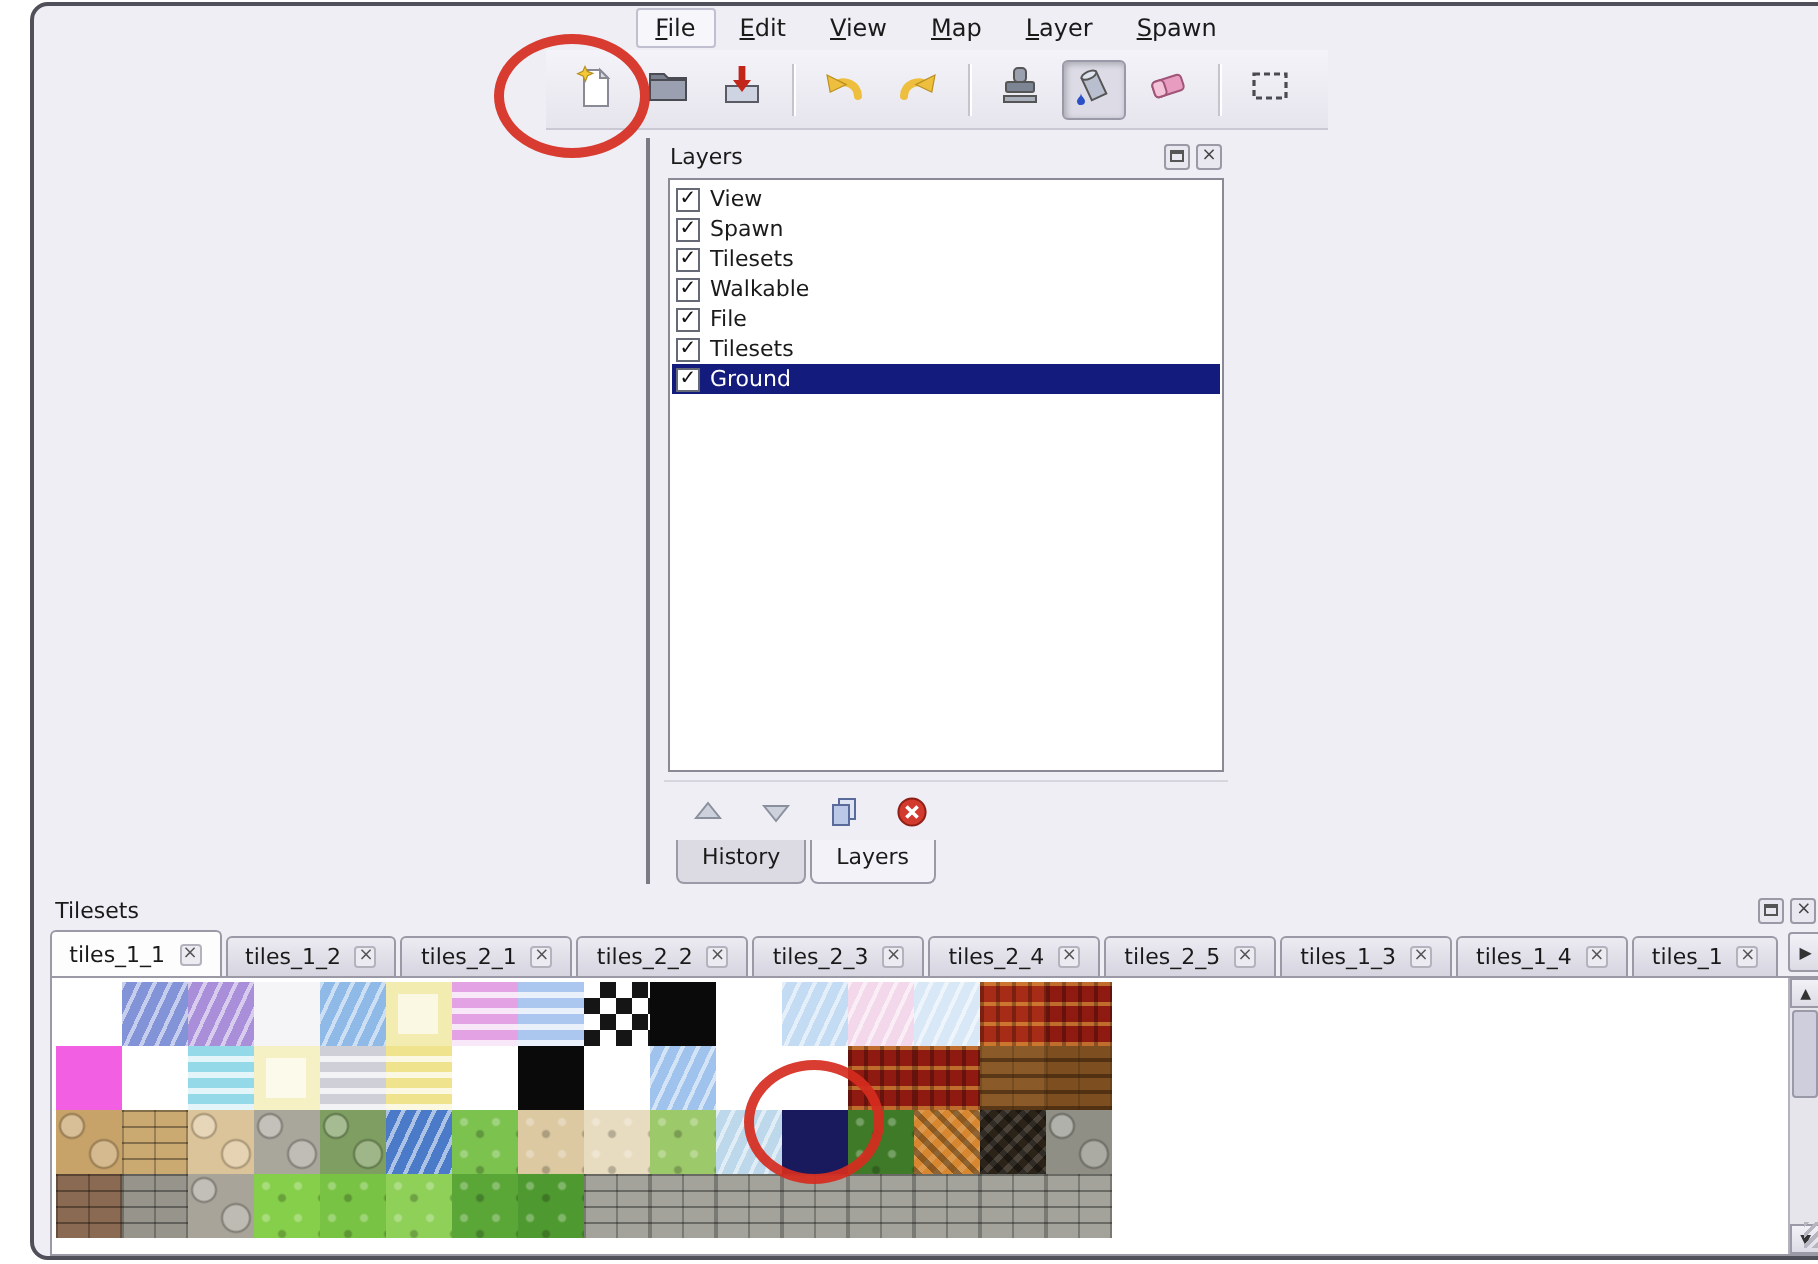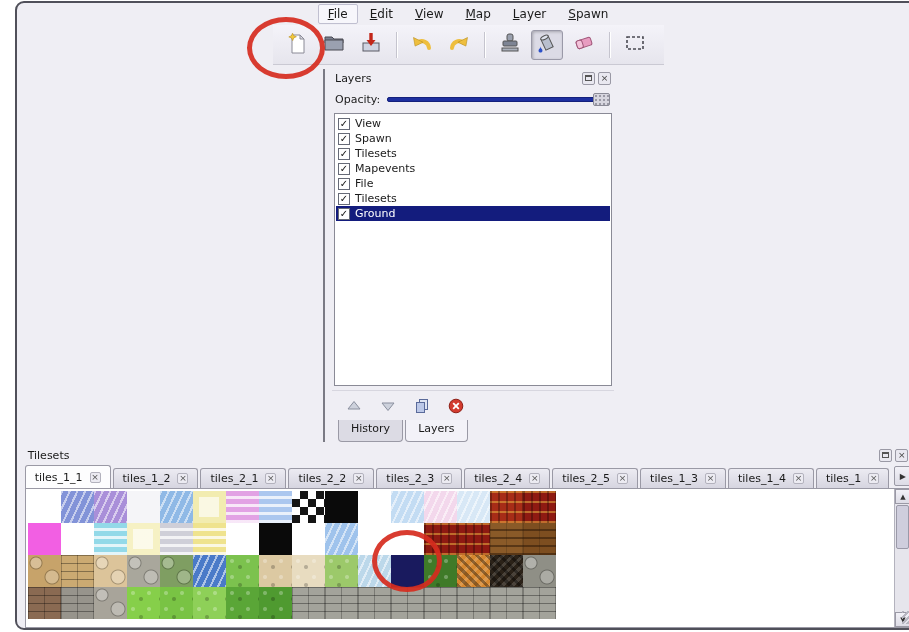--- a/index.html
+++ b/index.html
@@ -262,43 +262,36 @@
     </div>
 
     <div class="layers-panel">
       <div class="panel-header">
         <span class="panel-title">Layers</span>
         <span class="win-btn">
             <span class="float-glyph"></span>
           </span>
         <span class="win-btn">×</span>
       </div>
-      <div class="opacity-row">
-        <span class="opacity-label">Opacity:</span>
-        <div class="slider">
-          <div class="track"></div>
-          <div class="handle"></div>
-        </div>
-      </div>
       <div class="layer-list">
           <div class="layer-row">
             <span class="chk">✓</span>
             <span>View</span>
           </div>
           <div class="layer-row">
             <span class="chk">✓</span>
             <span>Spawn</span>
           </div>
           <div class="layer-row">
             <span class="chk">✓</span>
             <span>Tilesets</span>
           </div>
           <div class="layer-row">
             <span class="chk">✓</span>
-            <span>Mapevents</span>
+            <span>Walkable</span>
           </div>
           <div class="layer-row">
             <span class="chk">✓</span>
             <span>File</span>
           </div>
           <div class="layer-row">
             <span class="chk">✓</span>
             <span>Tilesets</span>
           </div>
           <div class="layer-row sel">

